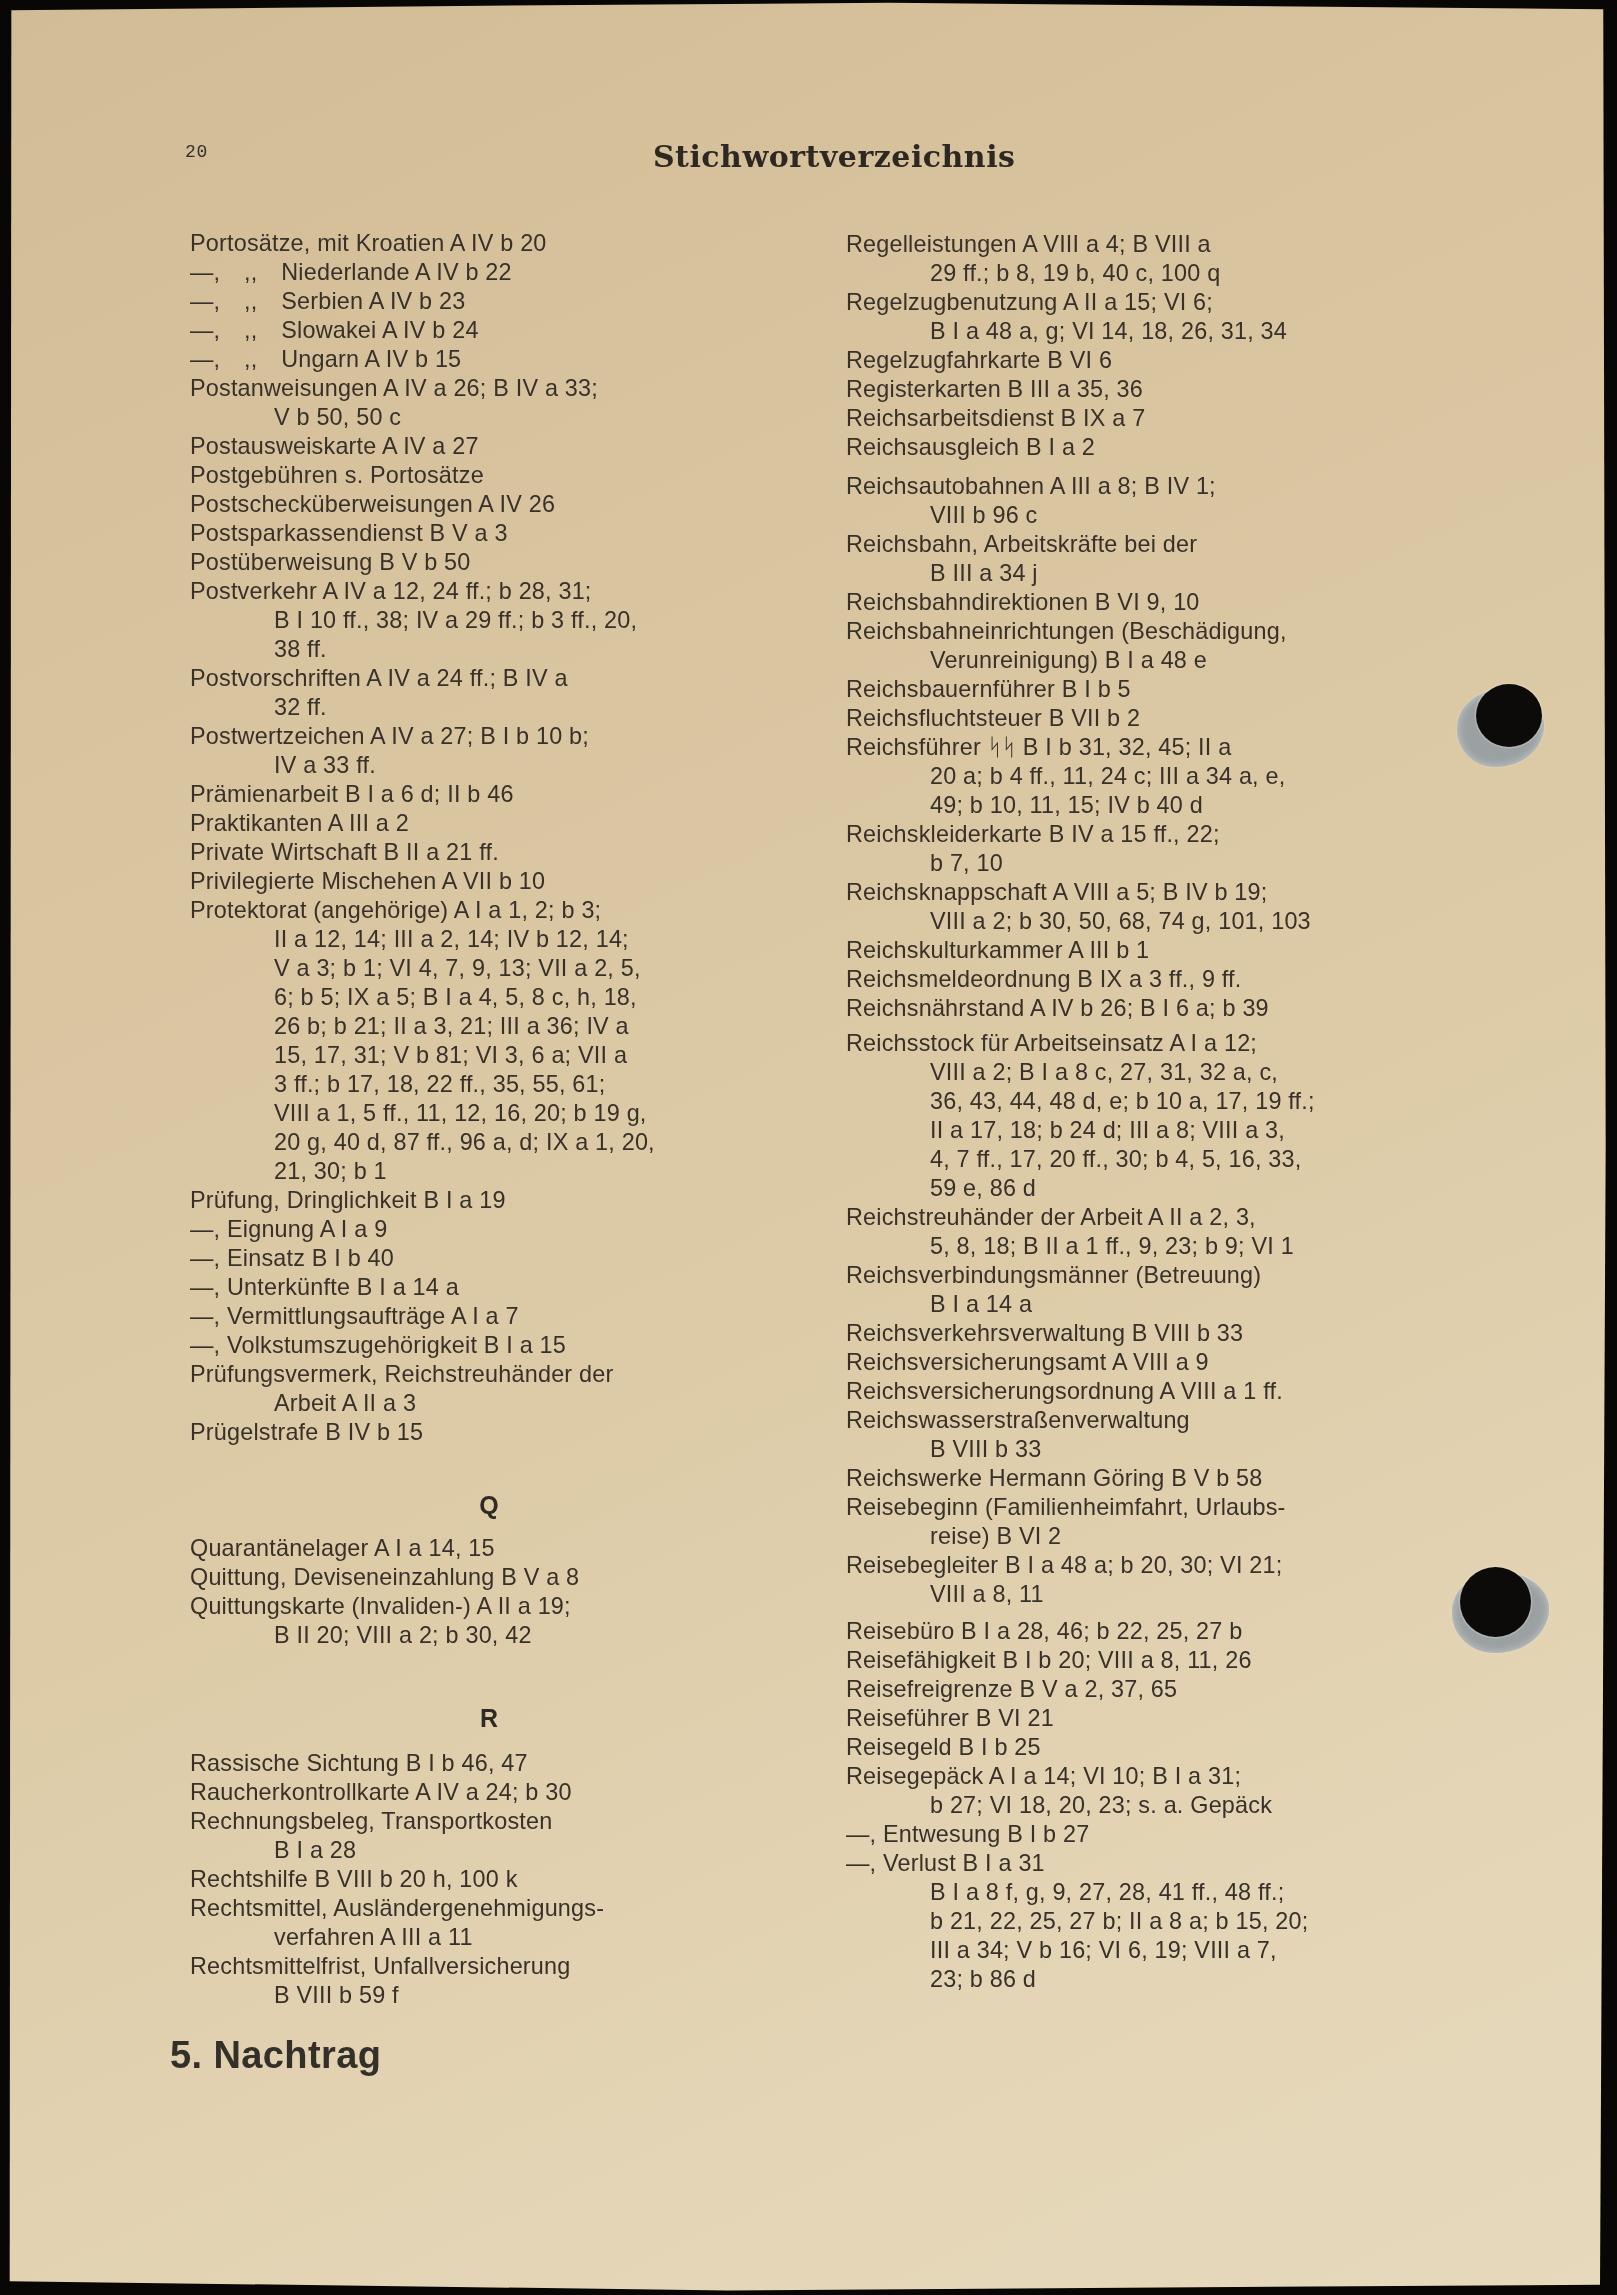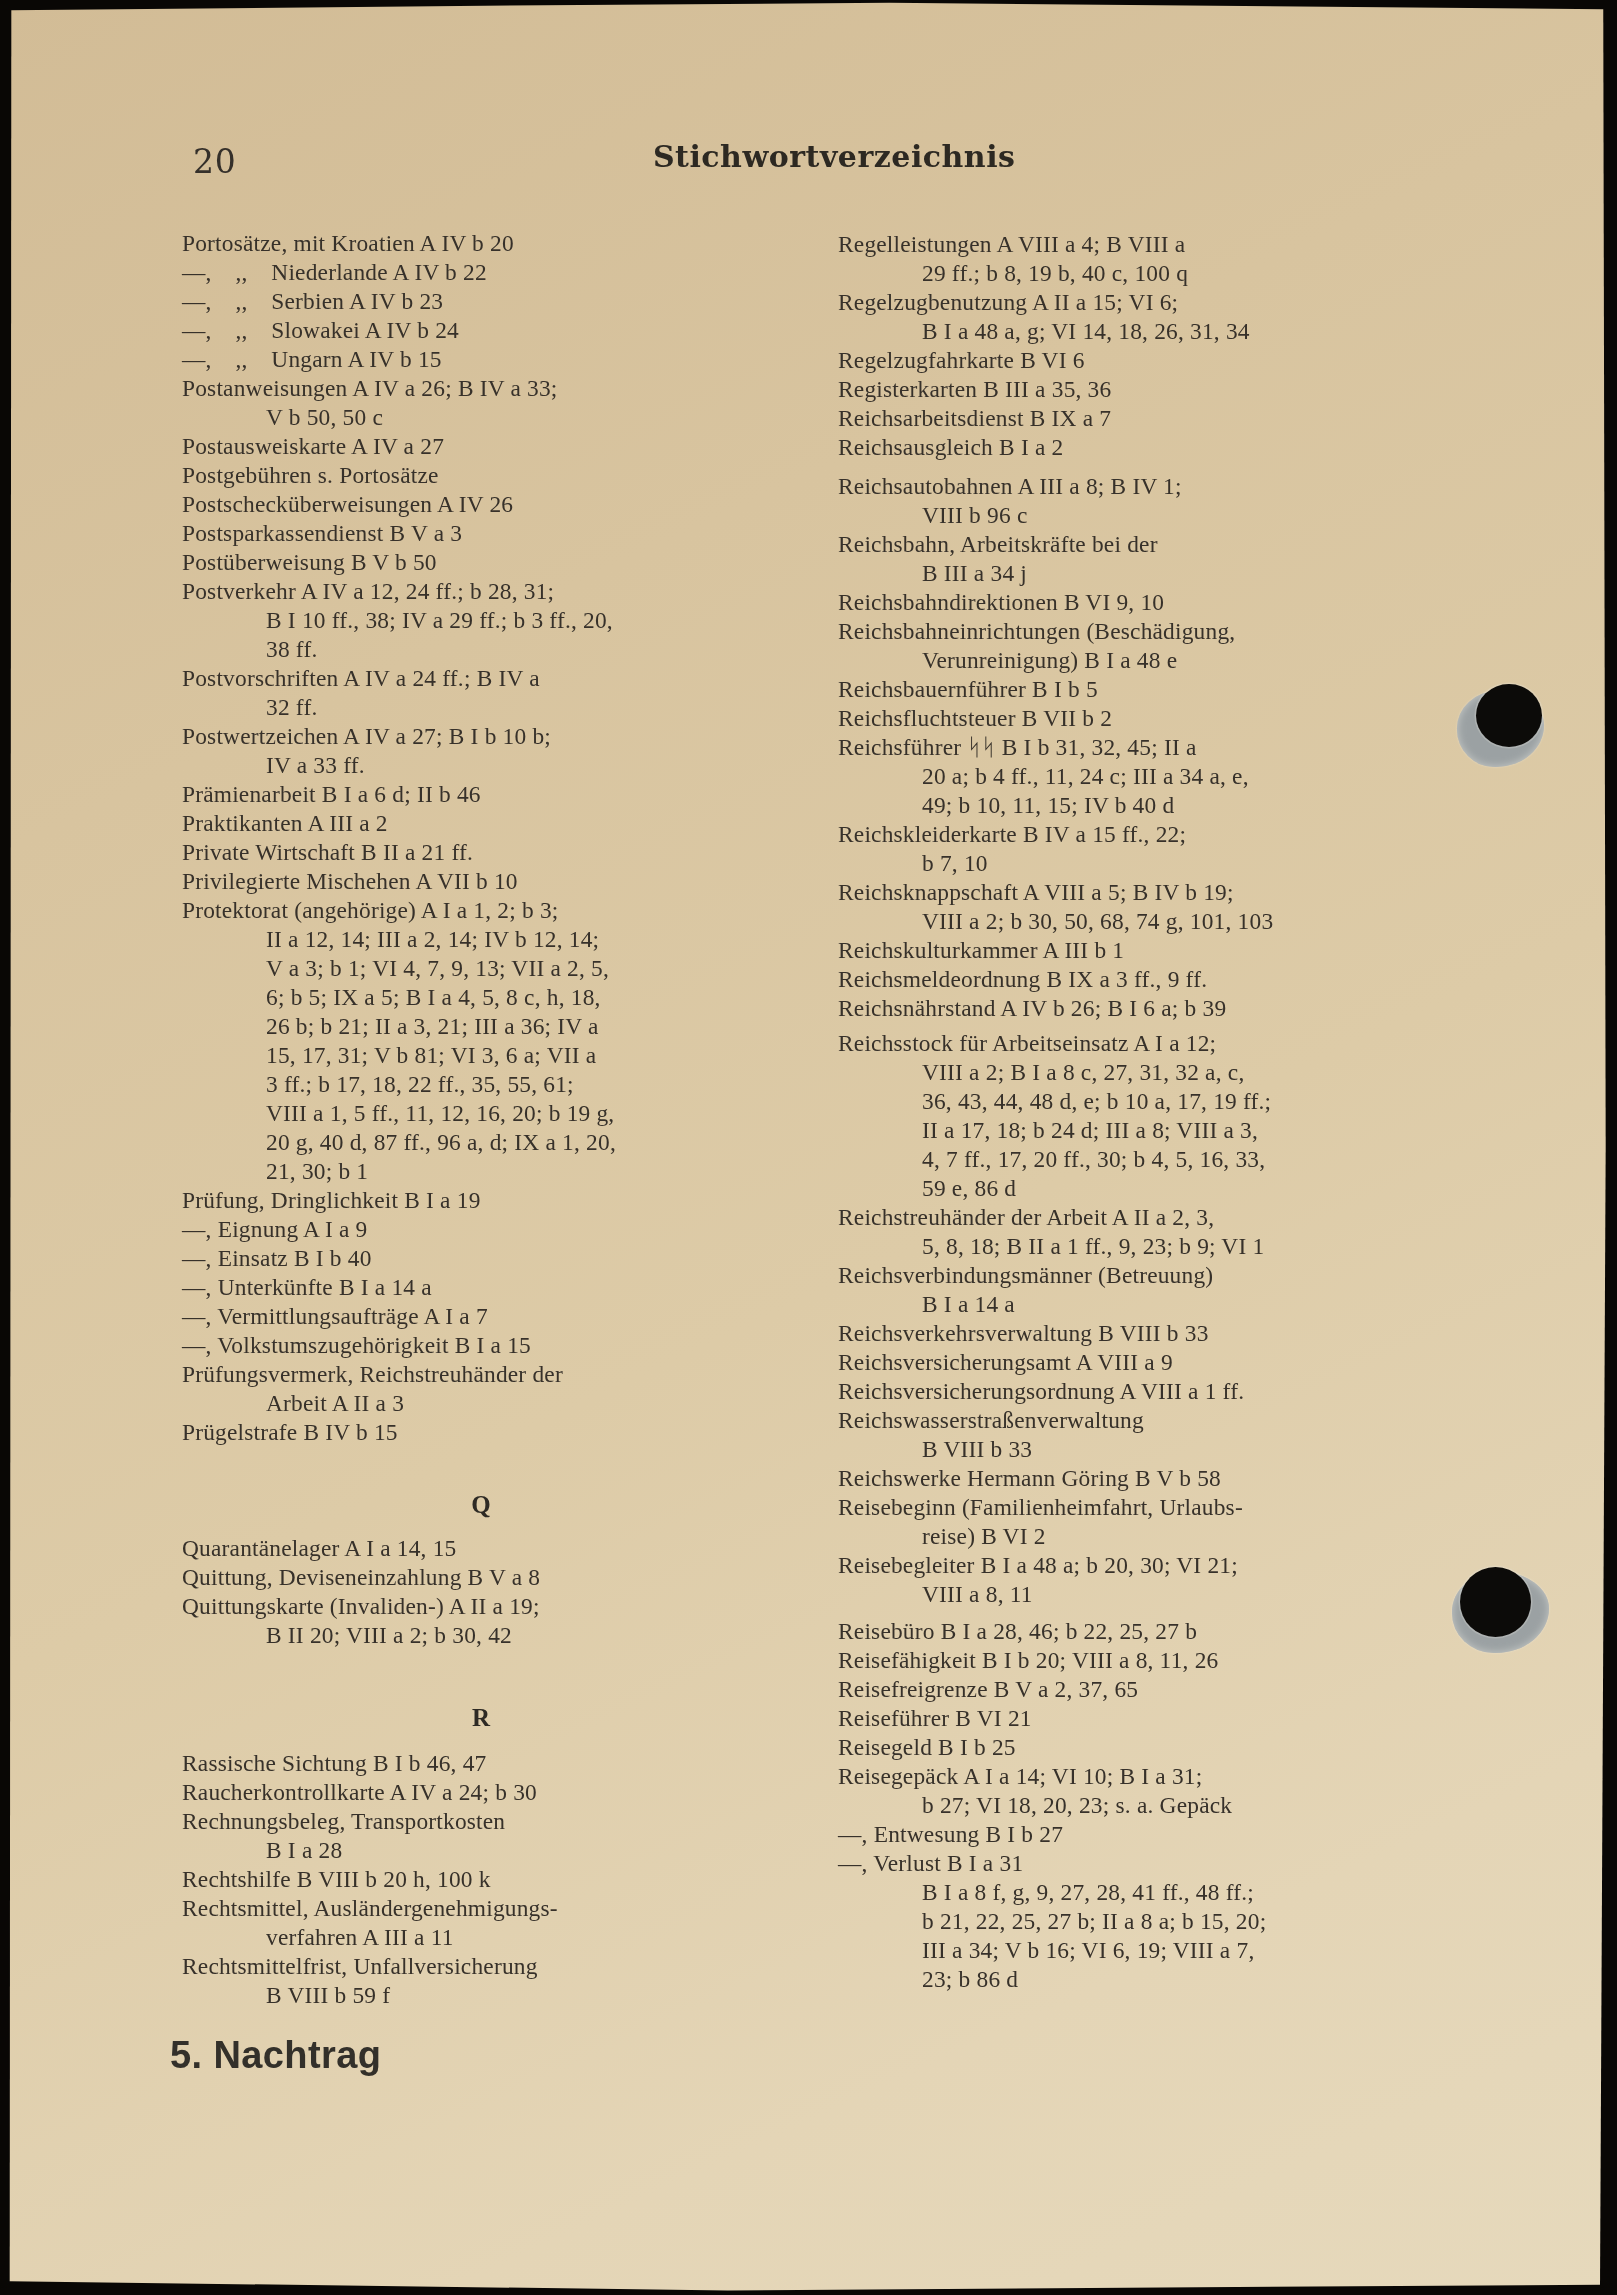--- a/index.html
+++ b/index.html
@@ -8,31 +8,31 @@
     background:#090705;
     font-family:"DejaVu Serif",serif;
   }
   .page{position:absolute;inset:0;}
   .paper{
     position:absolute;inset:0;
     background:linear-gradient(155deg,#d2bc96 0%,#d8c49f 28%,#ddcba7 55%,#e4d5b6 82%,#e6d9bc 100%);
     clip-path:polygon(0.70% 0.45%, 30% 0.25%, 55% 0.12%, 99.15% 0.40%, 99.30% 50%, 98.95% 99.55%, 45% 99.80%, 0.60% 99.40%);
   }
   .pagenum{
-    position:absolute;left:193px;top:142px;
-    font-size:33px;color:#35302a;letter-spacing:0.8px;
+    position:absolute;left:185px;top:142px;
+    font-size:18px;color:#35302a;letter-spacing:0.8px;font-family:Liberation Mono, monospace;
   }
   .header{
     position:absolute;left:0;right:0;top:139px;text-align:center;text-indent:19.4px;
     font-weight:700;font-size:30px;color:#2d2922;letter-spacing:0.5px;padding-left:32px;
   }
   .col{
     position:absolute;
-    font-family:Liberation Serif, serif;
-    font-size:23.4px;color:#37312a;
+    font-family:Liberation Sans, sans-serif;
+    font-size:23.4px;color:#37312a;margin-left:8px;
   }
   .col-left{left:182px;top:229px;width:647px;}
   .col-right{left:838px;top:230px;width:687px;}
   .line{height:29px;line-height:29px;white-space:nowrap;letter-spacing:0.2px;}
   .line.cont{padding-left:84px;}
   .letter-heading{
     width:598px;height:36px;line-height:36px;text-align:center;
     font-weight:700;font-size:25px;color:#2e2a24;
   }
   .gap{width:100%;}

